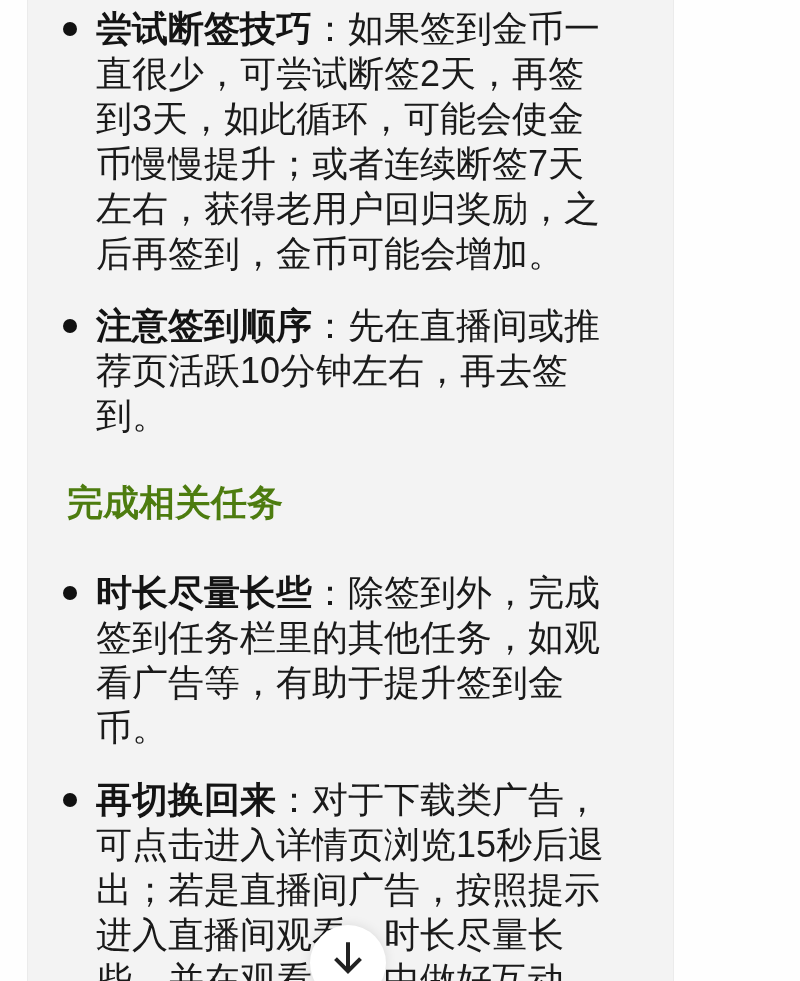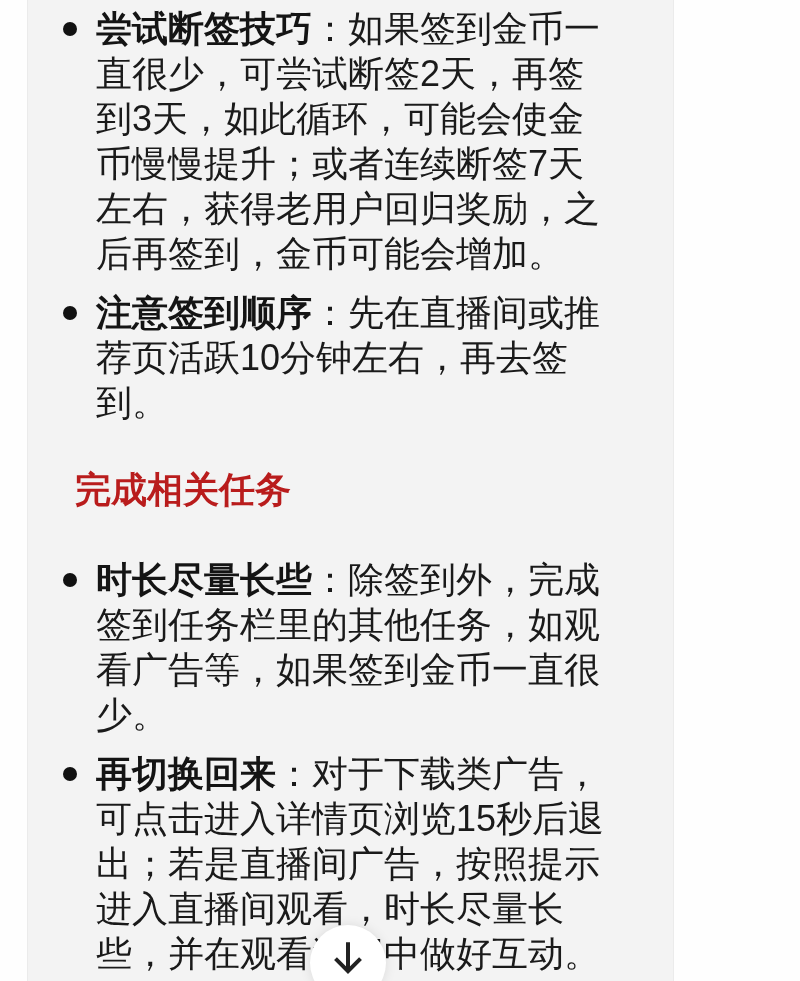--- a/index.html
+++ b/index.html
@@ -23,34 +23,34 @@
     padding: 6px 64px 0 31px;
     color: #1a1a1a;
     font-size: 36px;
     line-height: 45px;
   }
   ul.tip-list { list-style: none; }
   ul.tip-list li {
     position: relative;
     padding-left: 37px;
   }
-  ul.tip-list li + li { margin-top: 14px; }
+  ul.tip-list li + li { margin-top: 27px; }
   .dot {
     position: absolute;
     left: 4px; top: 16px;
     width: 14px; height: 14px;
     border-radius: 50%;
     background: #111;
   }
   .lbl { font-weight: 700; color: #141414; }
   .sep { font-weight: 400; }
   .section-heading {
     font-weight: 700;
-    color: #b91c1c;
-    margin: 42px 0 45px 16px;
+    color: #4d7c0f;
+    margin: 42px 0 45px 8px;
   }
   .scroll-btn {
     position: absolute;
     left: 50%;
     top: 925px;
     transform: translateX(-50%);
     width: 76px; height: 76px;
     border-radius: 50%;
     background: #ffffff;
     border: none;
@@ -76,21 +76,21 @@
       </li>
       <li>
         <span class="dot"></span><span class="lbl">注意签到顺序</span><span class="sep">：</span><span>先在直播间或推荐页活跃10分钟左右，再去签到。</span>
       </li>
     </ul>
 
     <div class="section-heading">完成相关任务</div>
 
     <ul class="tip-list">
       <li>
-        <span class="dot"></span><span class="lbl">时长尽量长些</span><span class="sep">：</span><span>除签到外，完成签到任务栏里的其他任务，如观看广告等，如果签到金币一直很少。</span>
+        <span class="dot"></span><span class="lbl">时长尽量长些</span><span class="sep">：</span><span>除签到外，完成签到任务栏里的其他任务，如观看广告等，有助于提升签到金币。</span>
       </li>
       <li>
         <span class="dot"></span><span class="lbl">再切换回来</span><span class="sep">：</span><span>对于下载类广告，可点击进入详情页浏览15秒后退出；若是直播间广告，按照提示进入直播间观看，时长尽量长些，并在观看过程中做好互动。</span>
       </li>
     </ul>
 
   </div>
 
   <button class="scroll-btn">
     <span>

